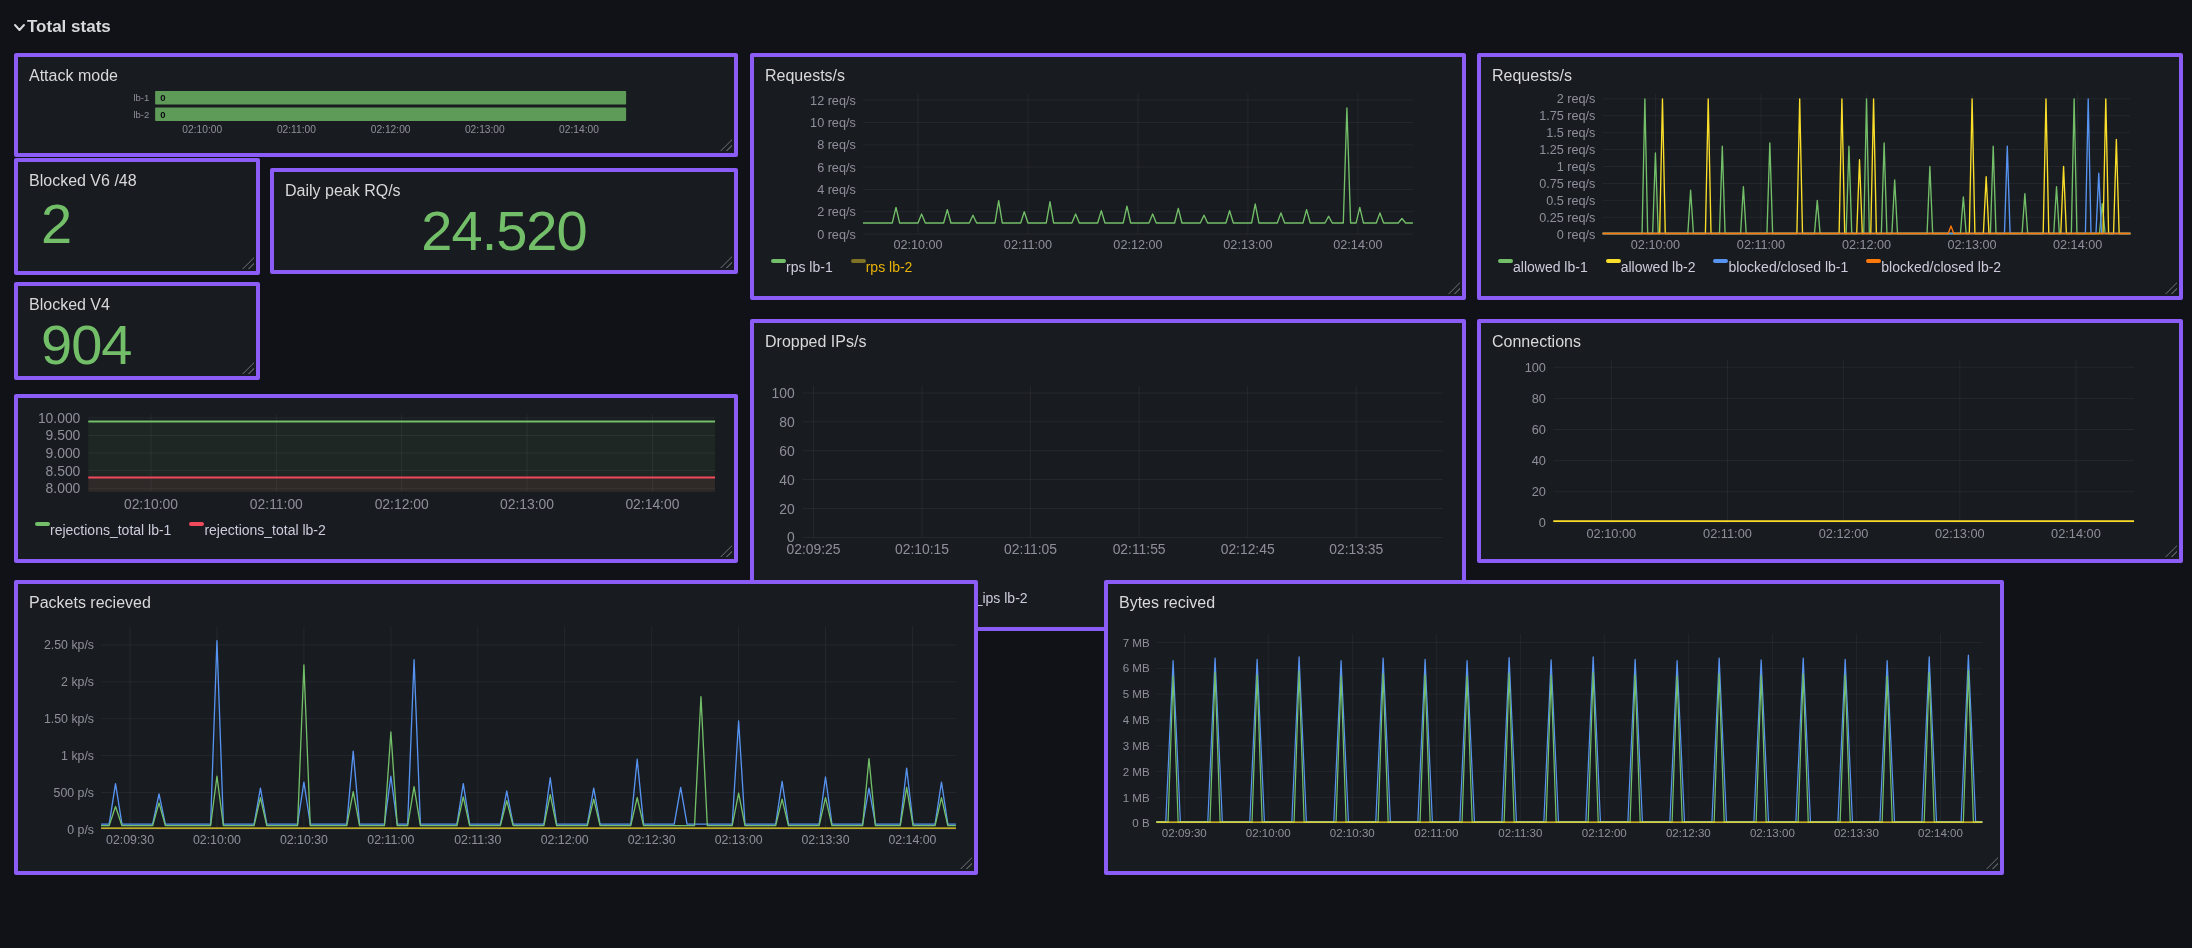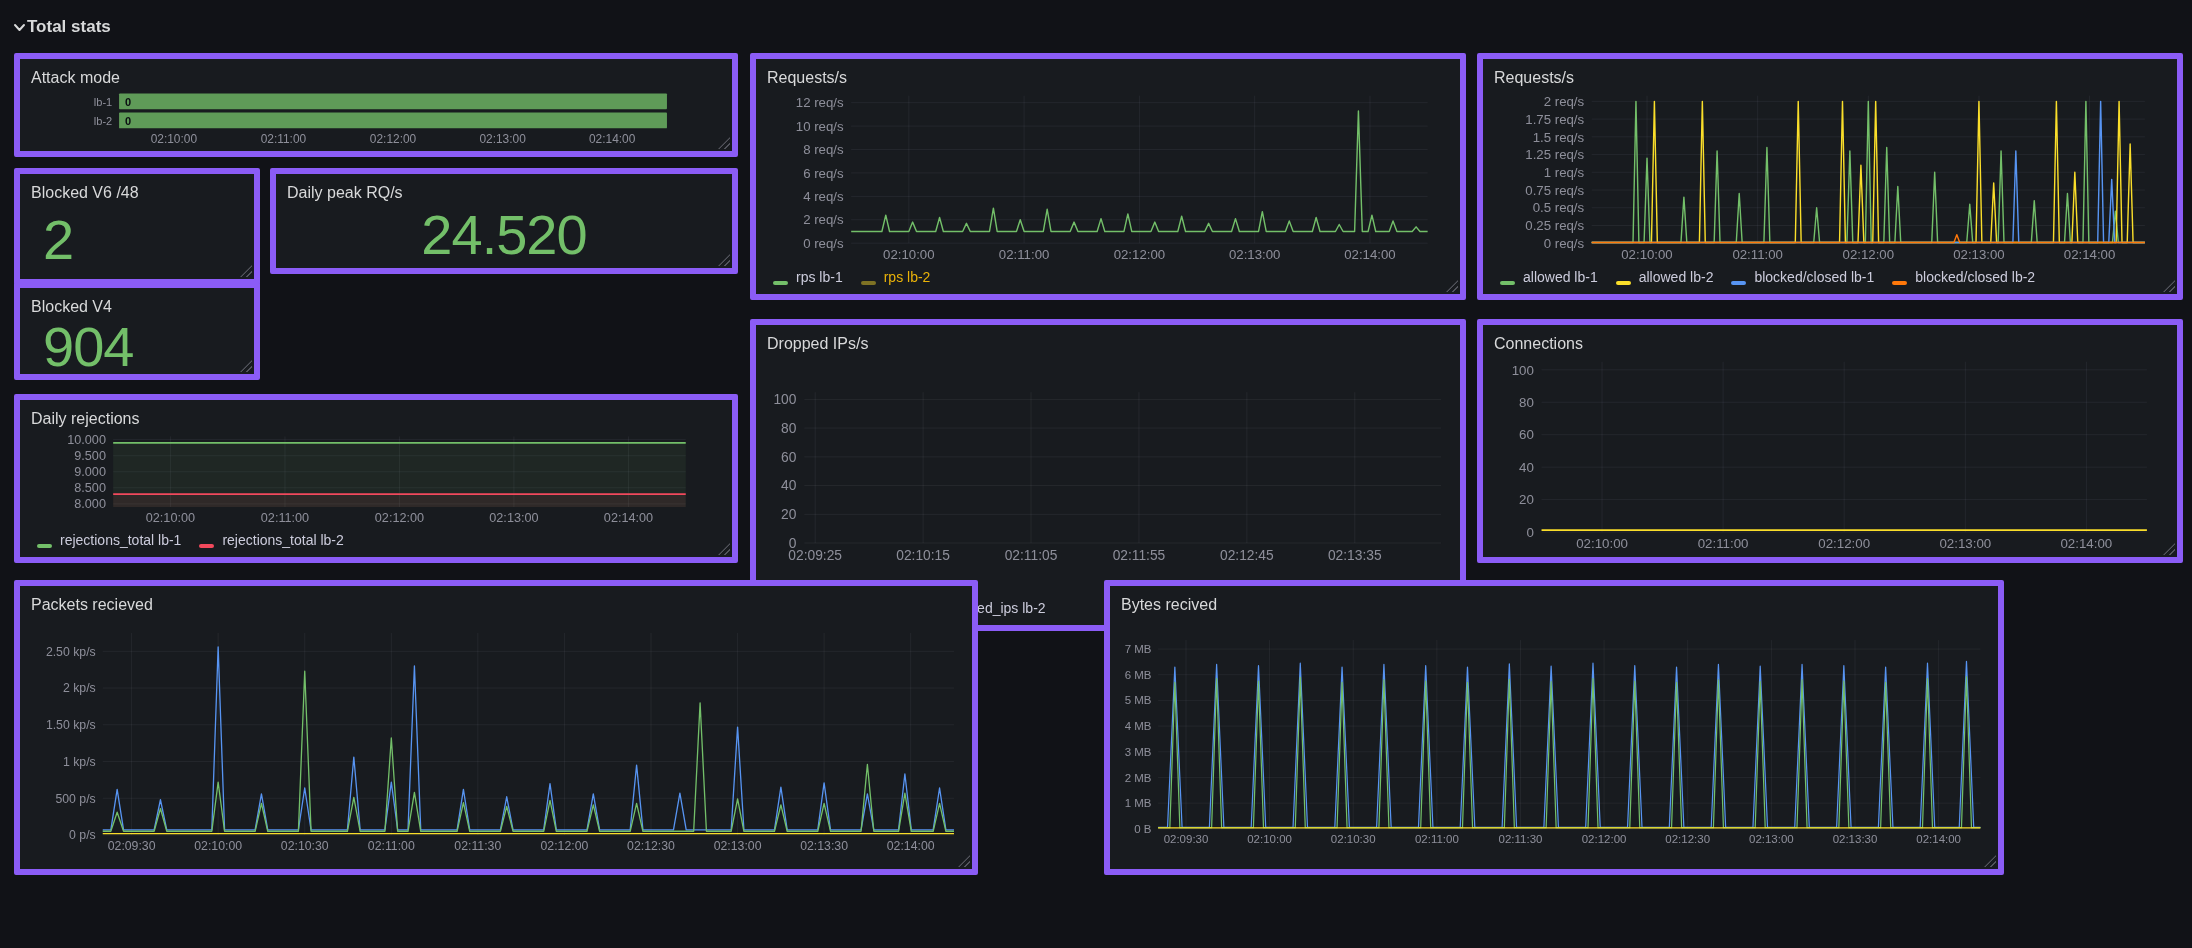--- a/index.html
+++ b/index.html
@@ -2,28 +2,28 @@
 <html><head>
 <meta charset="utf-8">
 <style>
   *{margin:0;padding:0;box-sizing:border-box}
   html,body{background:#111217}
   body{font-family:"Liberation Sans",sans-serif;color:#d8d9da}
   .dashboard{position:relative;width:2192px;height:948px;background:#111217;overflow:hidden}
   .section-header{position:absolute;left:12px;top:10px;height:34px;display:flex;align-items:center;
     color:#d8d9da;font-size:17px;font-weight:600;cursor:pointer;user-select:none}
   .chevron{width:15px;height:15px;stroke:#d8d9da;fill:none;stroke-width:2;stroke-linecap:round;stroke-linejoin:round}
-  .panel{position:absolute;background:#181b1f;border:6px solid #8b5cf6;border-radius:2px;
-    display:flex;flex-direction:column;padding:7px 11px 4px;overflow:hidden}
+  .panel{position:absolute;background:#181b1f;border:4px solid #8b5cf6;border-radius:2px;
+    display:flex;flex-direction:column;padding:7px 11px 16px;overflow:hidden}
   .panel-title{font-size:16px;line-height:24px;height:24px;font-weight:500;color:#d8d9da;white-space:nowrap;cursor:pointer}
   .chart-wrap{flex:1;position:relative;min-height:0}
   .chart-wrap svg{position:absolute;inset:0;width:100%;height:100%}
   svg text{font-family:"Liberation Sans",sans-serif}
   .legend{display:flex;align-items:center;gap:18px;height:26px;padding-left:6px;overflow:hidden}
-  .legend-item{display:inline-flex;align-items:flex-end;gap:8px;font-size:14px;color:#ccccdc;cursor:pointer;white-space:nowrap}
+  .legend-item{display:inline-flex;align-items:flex-start;gap:0;font-size:14px;color:#ccccdc;cursor:pointer;white-space:nowrap}
   .legend-item.disabled{color:#eab308}
   .legend-item.disabled .legend-marker{opacity:.45}
   .legend-marker{width:15px;height:4px;border-radius:2px;display:inline-block;flex:none}
   .stat-value{flex:1;display:flex;align-items:center;font-size:56px;font-weight:500;color:#73BF69;
     padding-left:12px;line-height:1;letter-spacing:-1px}
   .stat-center .stat-value{justify-content:center;padding-left:0}
   .resize-handle{position:absolute;right:2px;bottom:2px;width:12px;height:12px;cursor:nwse-resize;
     clip-path:polygon(100% 0,100% 100%,0 100%);
     background:repeating-linear-gradient(-45deg,transparent 0 3px,rgba(204,204,220,.32) 3px 4.5px)}
 </style>
@@ -52,40 +52,39 @@
           <text x="112.4" y="62" text-anchor="middle" fill="rgba(204,204,220,0.65)" font-size="14">02:10:00</text>
           <text x="241.2" y="62" text-anchor="middle" fill="rgba(204,204,220,0.65)" font-size="14">02:11:00</text>
           <text x="370.0" y="62" text-anchor="middle" fill="rgba(204,204,220,0.65)" font-size="14">02:12:00</text>
           <text x="498.8" y="62" text-anchor="middle" fill="rgba(204,204,220,0.65)" font-size="14">02:13:00</text>
           <text x="627.6" y="62" text-anchor="middle" fill="rgba(204,204,220,0.65)" font-size="14">02:14:00</text>
         </svg>
     </div>
     <div class="resize-handle"></div>
   </div>
 
-  <div class="panel" style="left:14px;top:168px;width:246px;height:117px">
+  <div class="panel" style="left:14px;top:158px;width:246px;height:117px">
     <div class="panel-title">Blocked V6 /48</div>
     <div class="stat-value">2</div>
     <div class="resize-handle"></div>
   </div>
 
   <div class="panel stat-center" style="left:270px;top:168px;width:468px;height:106px">
     <div class="panel-title">Daily peak RQ/s</div>
     <div class="stat-value">24.520</div>
     <div class="resize-handle"></div>
   </div>
 
   <div class="panel" style="left:14px;top:282px;width:246px;height:98px">
     <div class="panel-title">Blocked V4</div>
     <div class="stat-value">904</div>
     <div class="resize-handle"></div>
   </div>
 
   <div class="panel" style="left:14px;top:394px;width:724px;height:169px">
-    <div class="panel-title">Daily rejections</div>
     <div class="chart-wrap">
       <svg viewBox="0 0 700 106">
           <line x1="59.8" x2="692" y1="9.5" y2="9.5" stroke="rgba(204,204,220,0.08)"></line>
           <text x="51.8" y="14.5" text-anchor="end" fill="rgba(204,204,220,0.65)" font-size="14">10.000</text>
           <line x1="59.8" x2="692" y1="27.3" y2="27.3" stroke="rgba(204,204,220,0.08)"></line>
           <text x="51.8" y="32.3" text-anchor="end" fill="rgba(204,204,220,0.65)" font-size="14">9.500</text>
           <line x1="59.8" x2="692" y1="45.0" y2="45.0" stroke="rgba(204,204,220,0.08)"></line>
           <text x="51.8" y="50" text-anchor="end" fill="rgba(204,204,220,0.65)" font-size="14">9.000</text>
           <line x1="59.8" x2="692" y1="62.7" y2="62.7" stroke="rgba(204,204,220,0.08)"></line>
           <text x="51.8" y="67.7" text-anchor="end" fill="rgba(204,204,220,0.65)" font-size="14">8.500</text>

